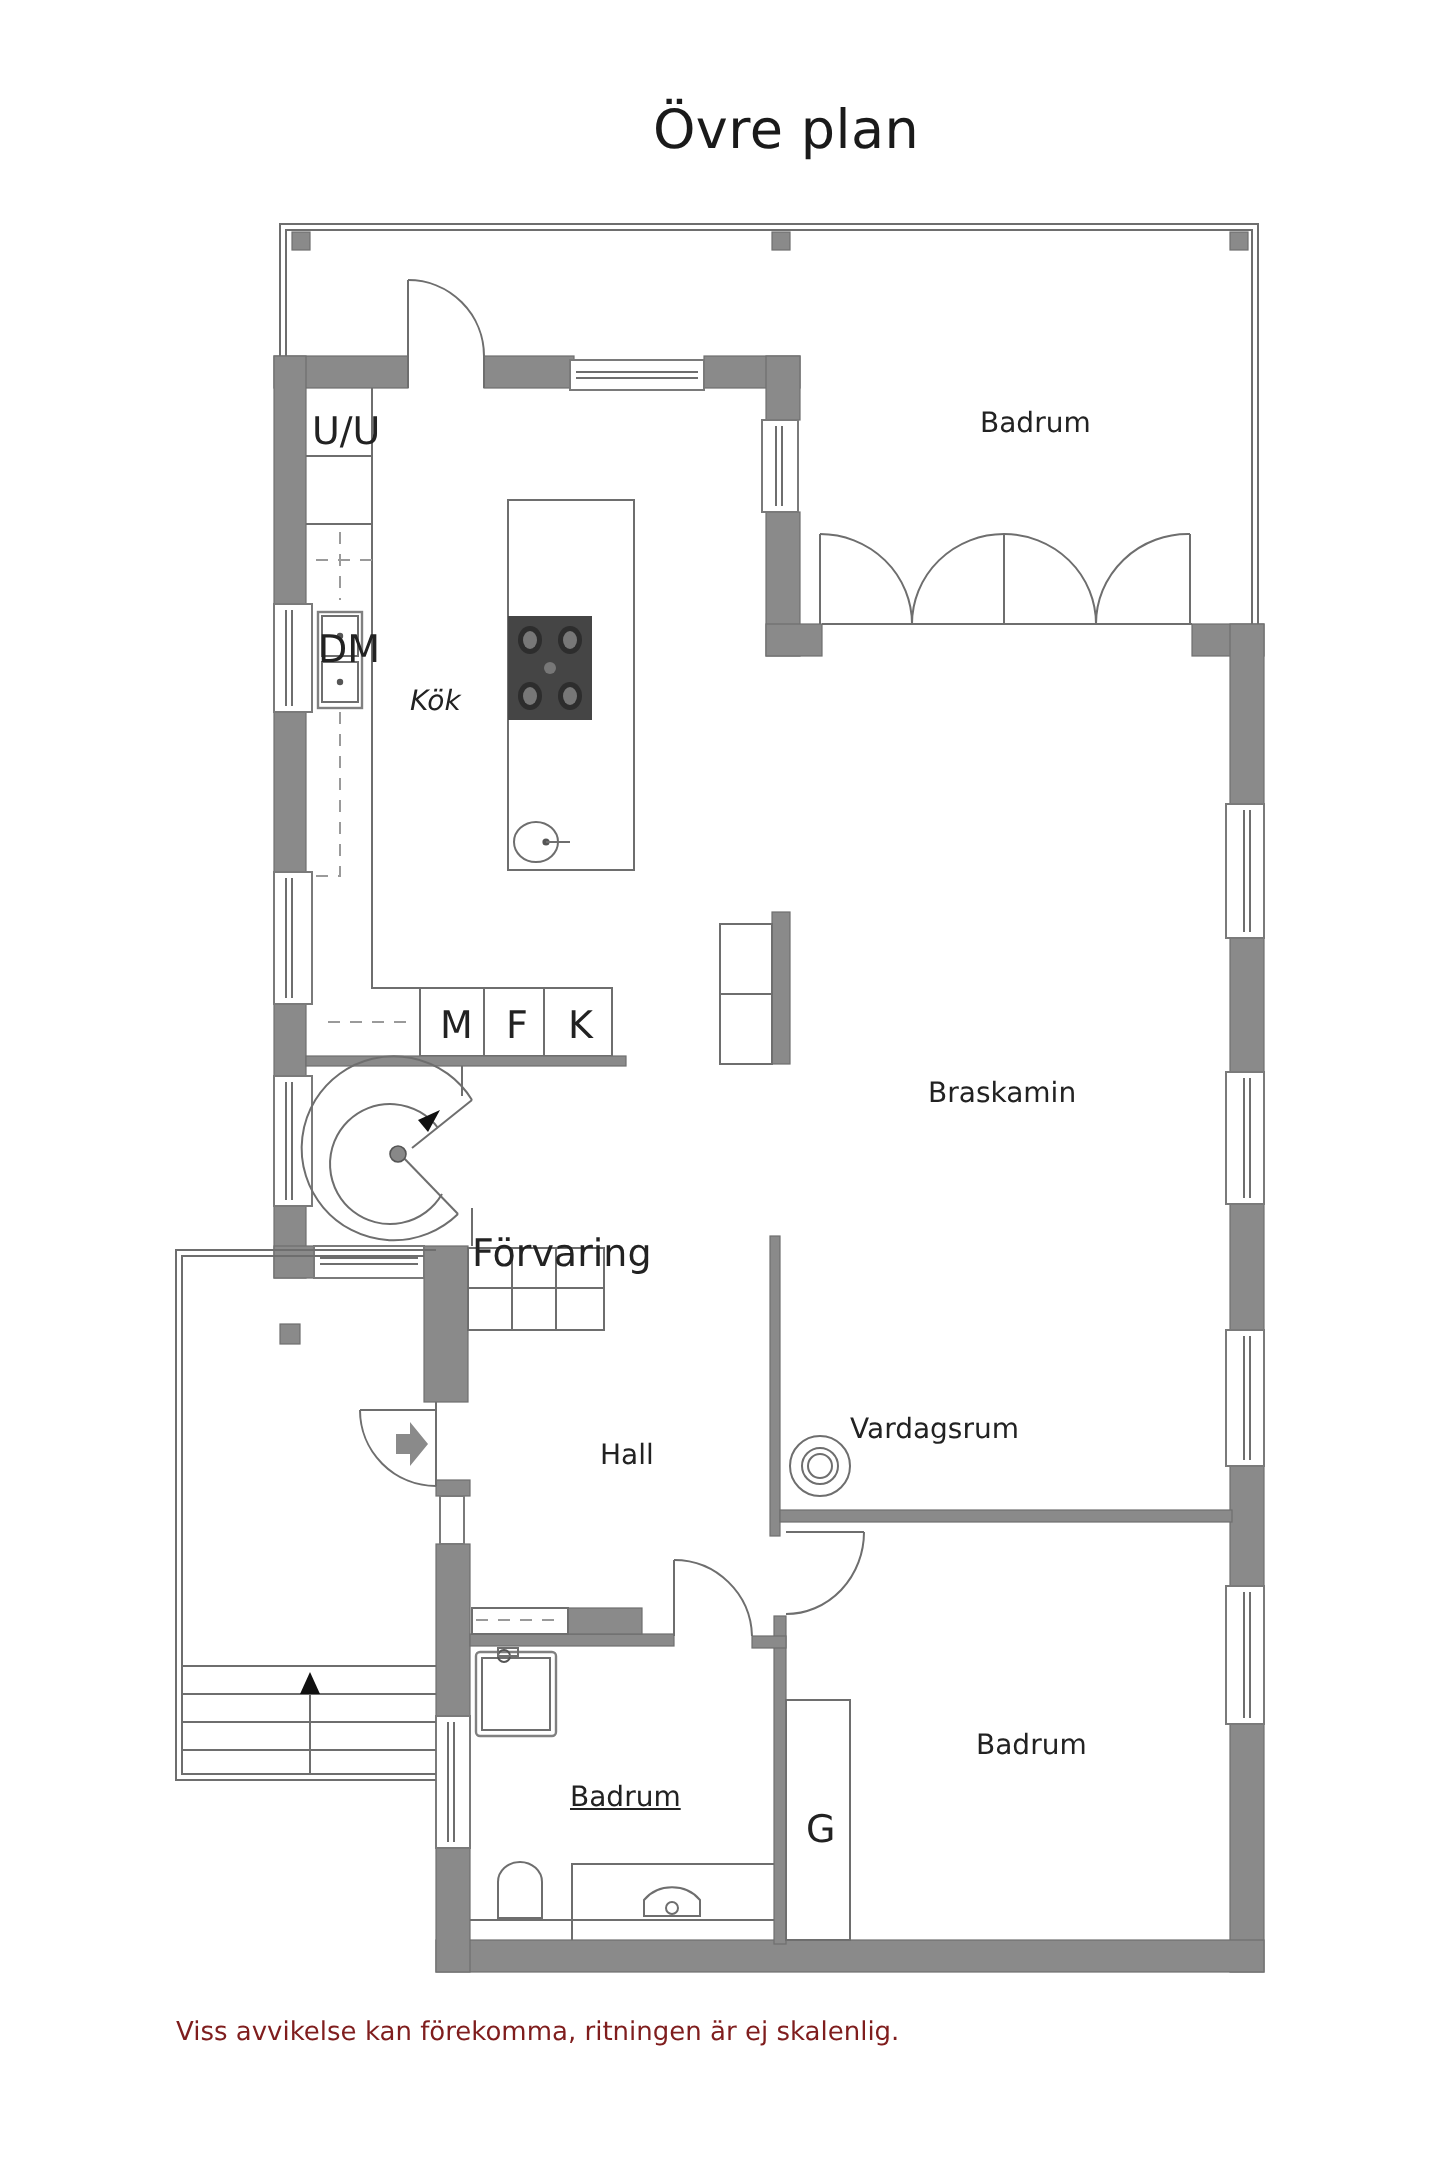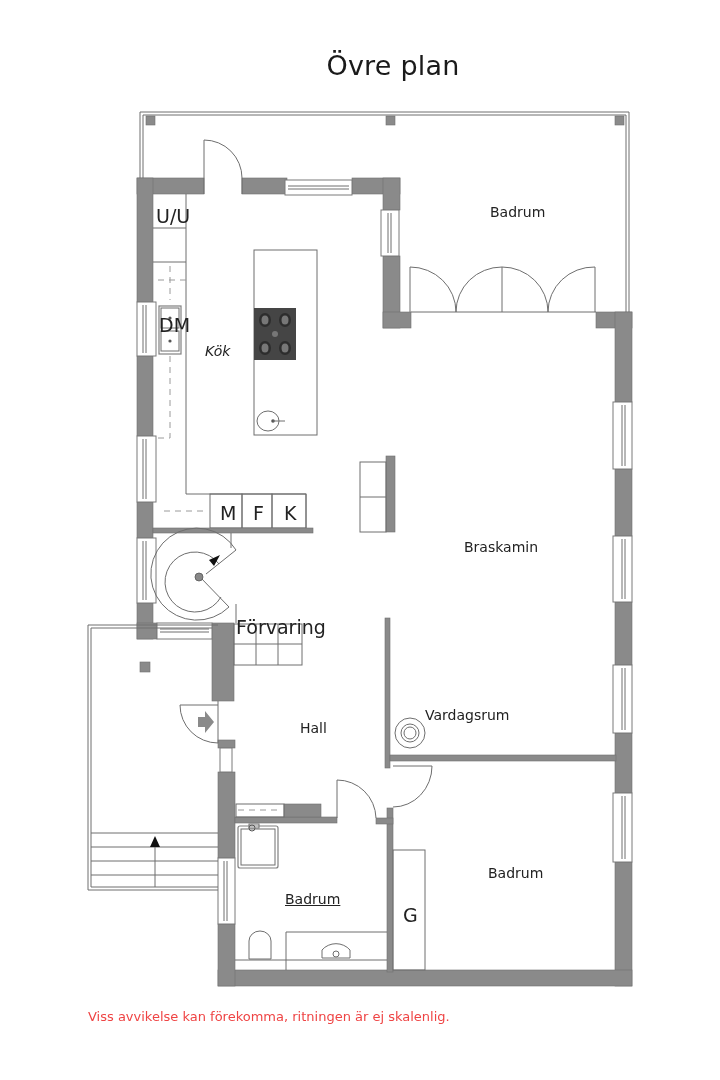--- a/index.html
+++ b/index.html
@@ -3,21 +3,21 @@
   <meta charset="utf-8">
   <style>
     html, body { margin: 0; padding: 0; background: #ffffff; }
     body { width: 720px; height: 1080px; position: relative; overflow: hidden;
            font-family: "DejaVu Sans", sans-serif; color: #1a1a1a; }
     .title { position: absolute; left: 0; width: 786px; top: 50px; text-align: center;
              font-size: 27px; font-weight: normal; letter-spacing: 0.2px; }
     .plan { position: absolute; left: 0; top: 0; }
     .lbl { position: absolute; font-size: 14px; white-space: nowrap; color: #222; }
     .lbl.small { font-size: 19px; }
-    .footer { position: absolute; left: 88px; top: 1009px; font-size: 13px; color: #ef4444; }
+    .footer { position: absolute; left: 88px; top: 1009px; font-size: 13px; color: #7f1d1d; }
     .wall { fill: #8a8a8a; stroke: #6f6f6f; stroke-width: 0.6; }
     .ln { fill: none; stroke: #6e6e6e; stroke-width: 1; }
     .ln2 { fill: none; stroke: #808080; stroke-width: 1.2; }
     .dash { fill: none; stroke: #9a9a9a; stroke-width: 1; stroke-dasharray: 6 5; }
     .win { fill: #ffffff; stroke: #7a7a7a; stroke-width: 1; }
   </style>
 </head>
 <body>
 
 <div class="title">Övre plan</div>

